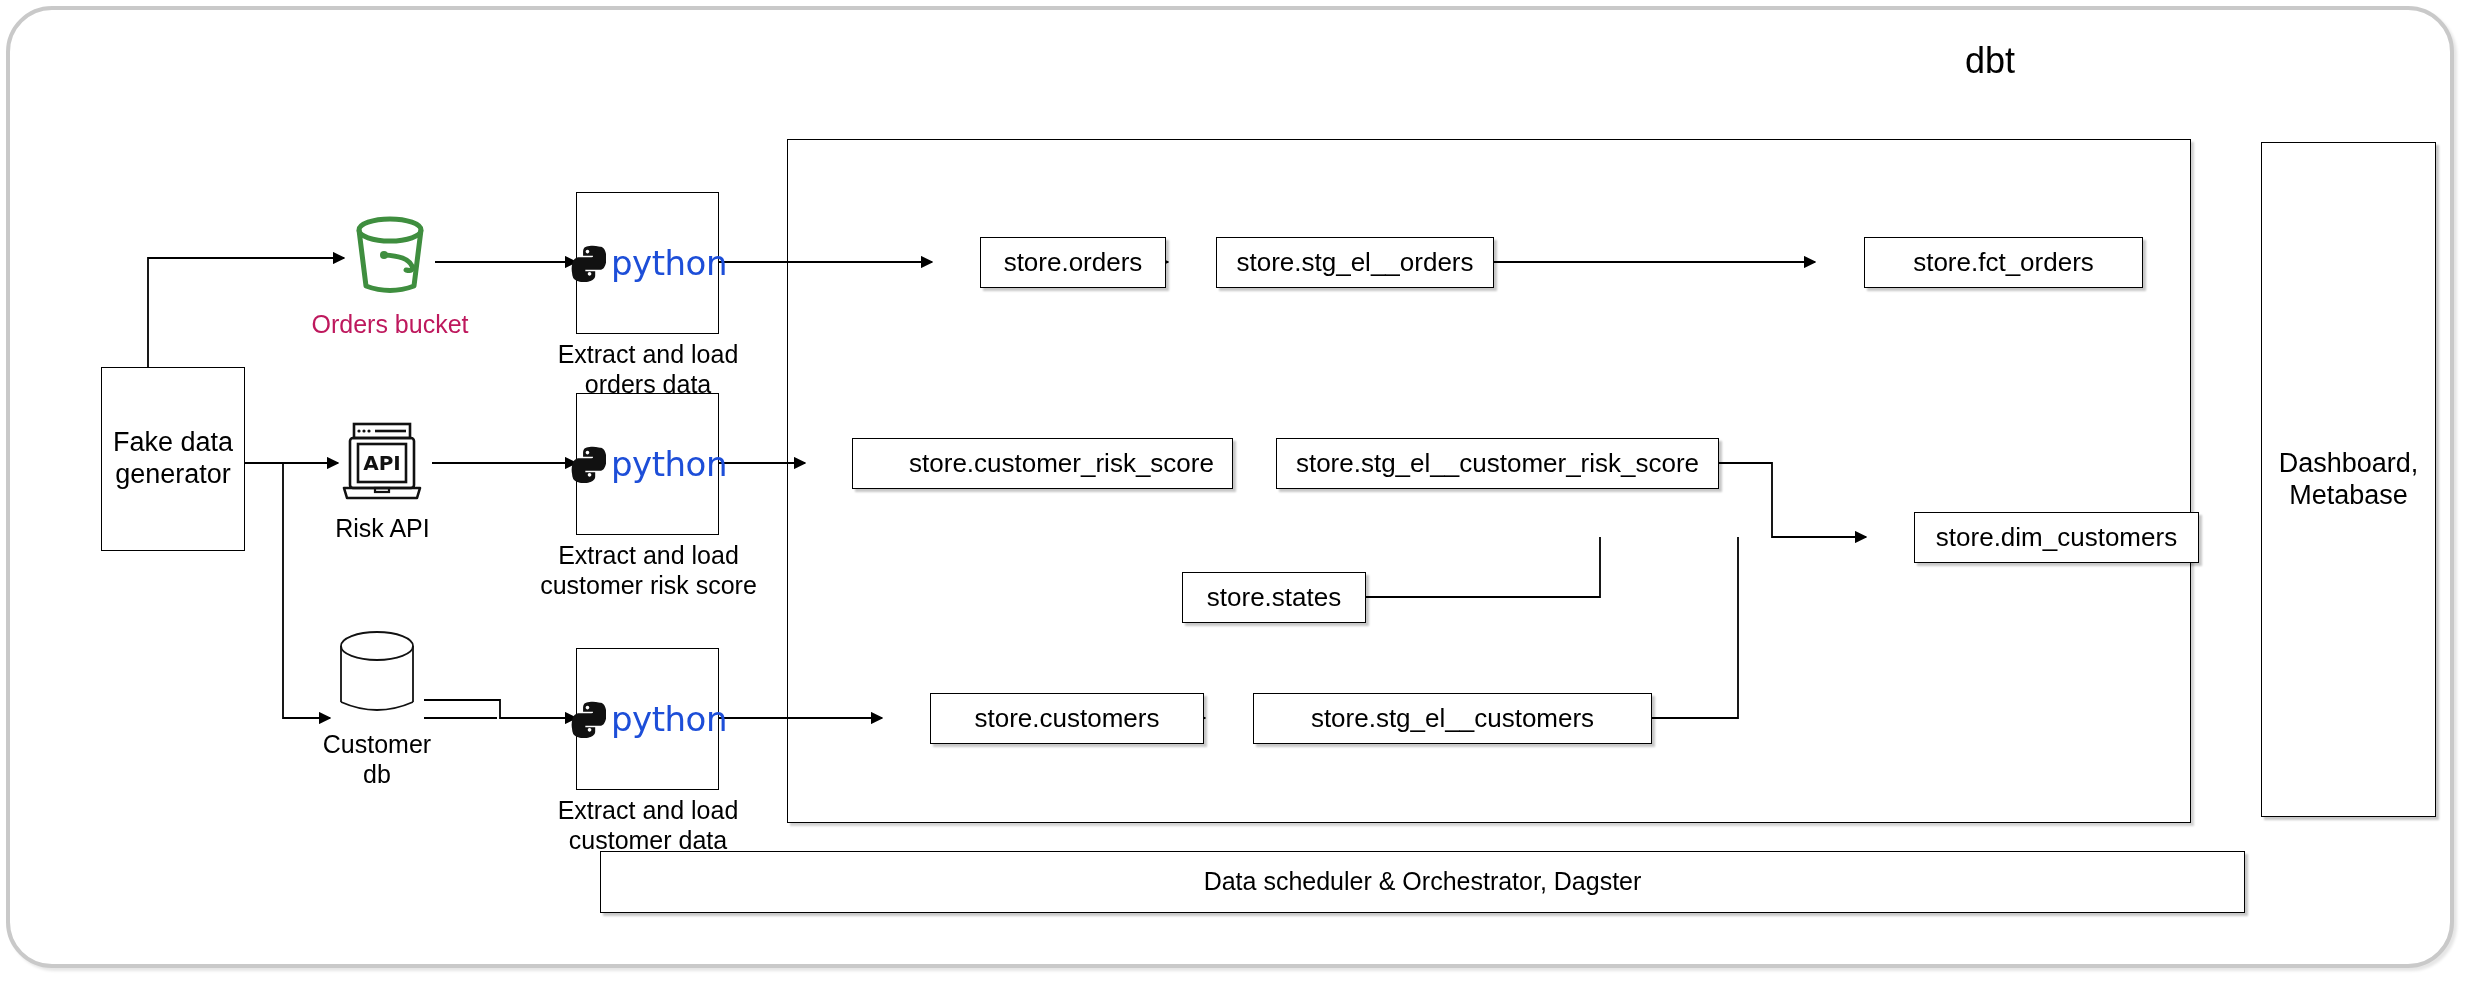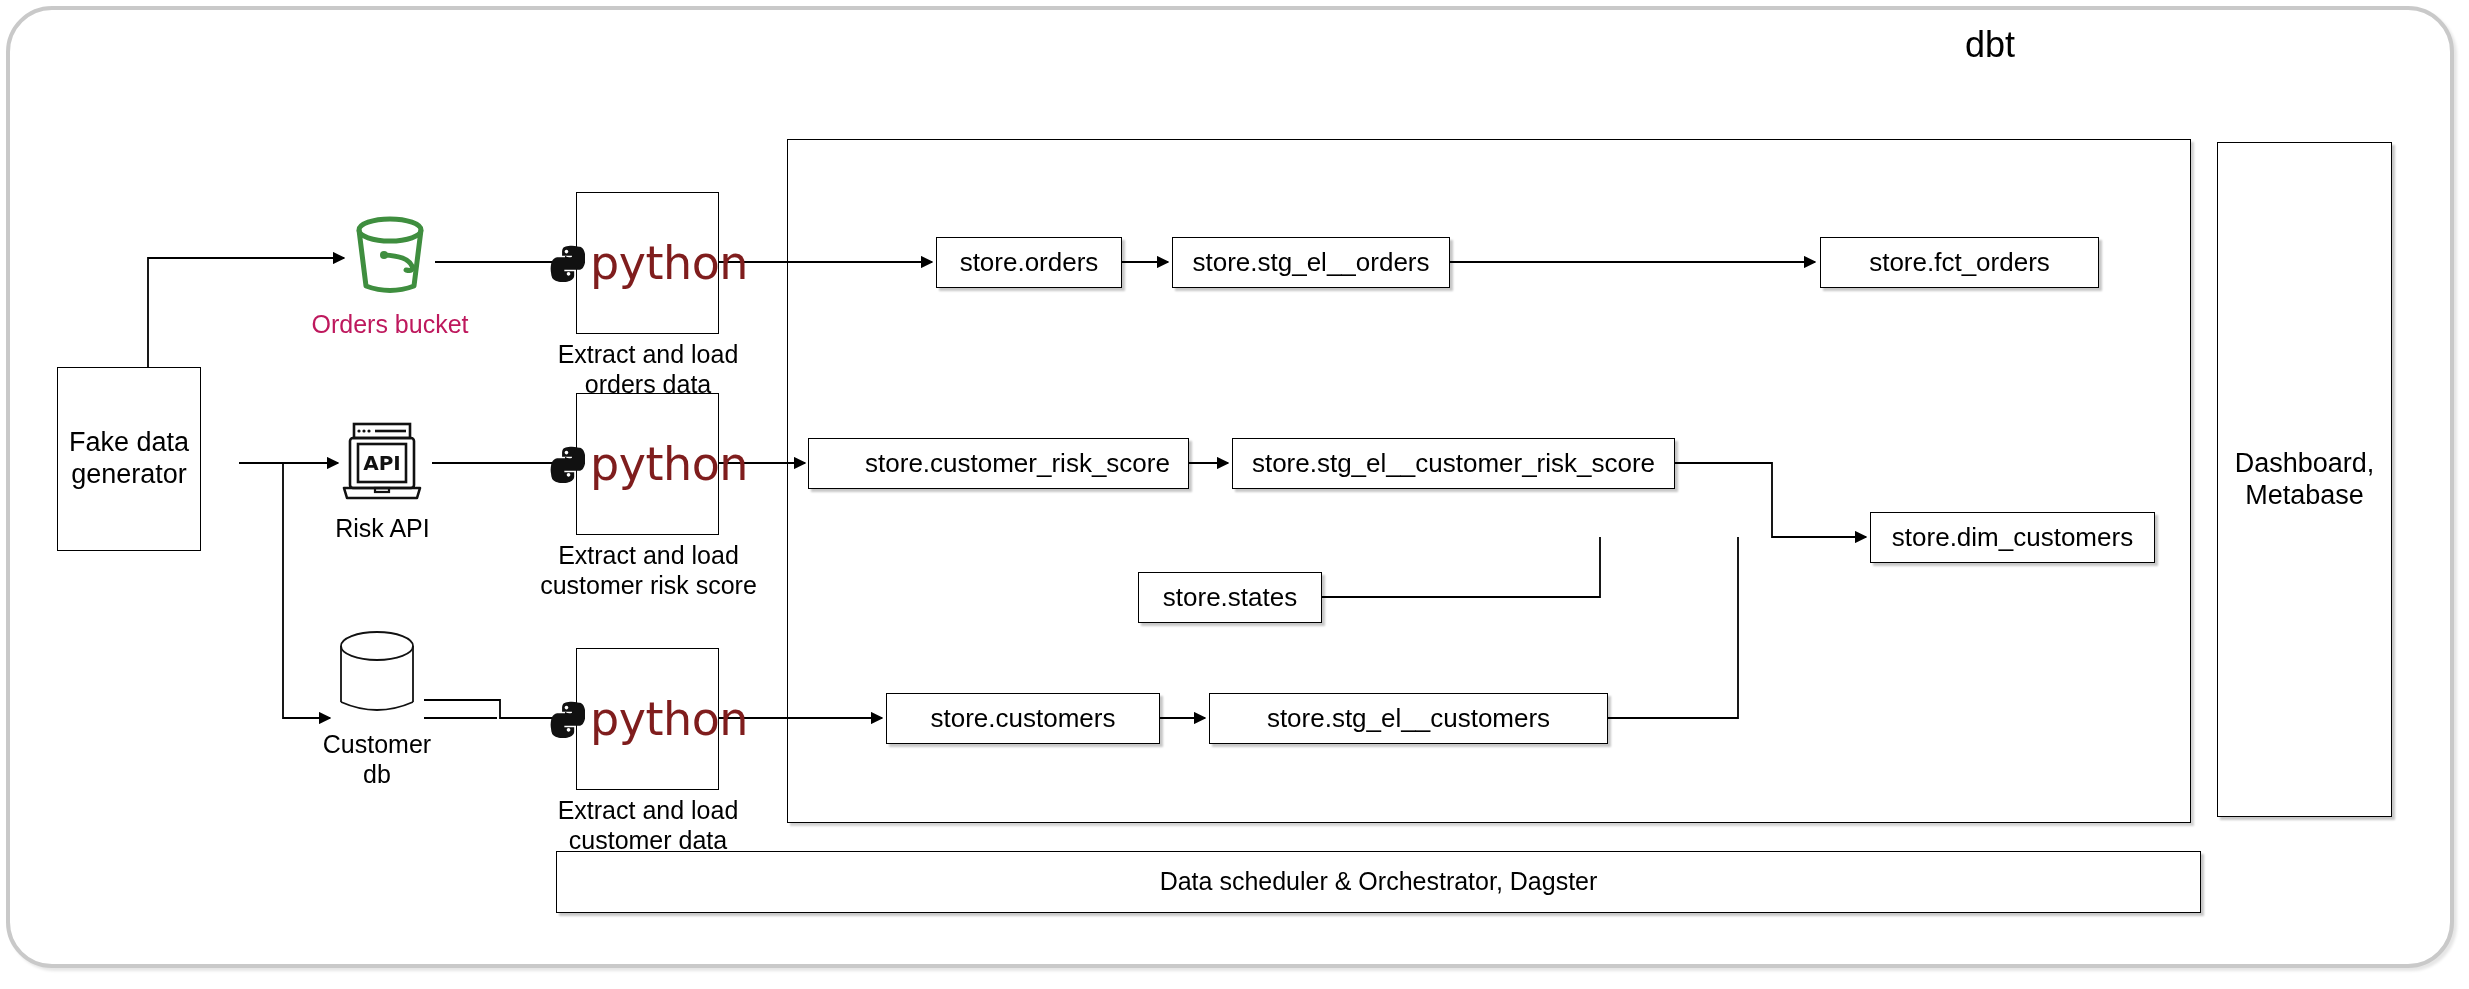--- a/index.html
+++ b/index.html
@@ -38,41 +38,42 @@
     position: absolute;
     box-sizing: border-box;
     border: 1.6px solid #000000;
     background: #ffffff;
     display: flex;
     align-items: center;
     justify-content: center;
     text-align: center;
     color: #000000;
     line-height: 1.18;
+    margin-left: 44px;
   }
   .box.shadowed {
     box-shadow: 3px 3px 2px rgba(0,0,0,0.22);
   }
 
   
   .dbt-container {
     position: absolute;
     left: 787px;
     top: 139px;
     width: 1404px;
     height: 684px;
     box-sizing: border-box;
     border: 1.6px solid #000000;
     background: #ffffff;
     box-shadow: 3px 3px 2px rgba(0,0,0,0.18);
   }
   .dbt-title {
     position: absolute;
     left: 1920px;
-    top: 24px;
+    top: 40px;
     width: 140px;
     text-align: center;
     font-size: 36px;
     color: #000000;
   }
 
   
   .dashboard-box {
     left: 2217px;
     top: 142px;
@@ -109,22 +110,22 @@
     align-items: center;
     justify-content: center;
   }
   .py-logo-wrap {
     display: flex;
     align-items: center;
     gap: 5px;
   }
   .py-word {
     font-family: "DejaVu Sans", sans-serif;
-    font-size: 46px;
-    color: #7f1d1d;
+    font-size: 34px;
+    color: #1d4ed8;
     letter-spacing: -0.5px;
   }
 
   
   .caption {
     position: absolute;
     text-align: center;
     color: #be185d;
     font-size: 25px;
     line-height: 1.18;

